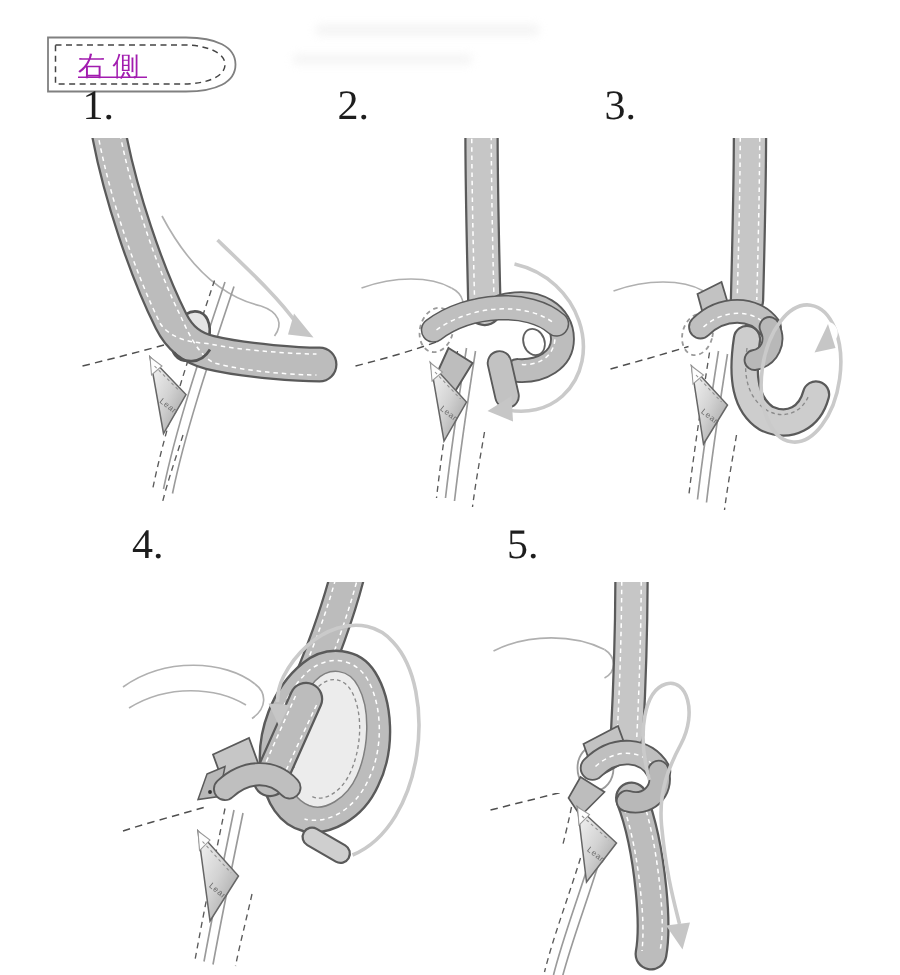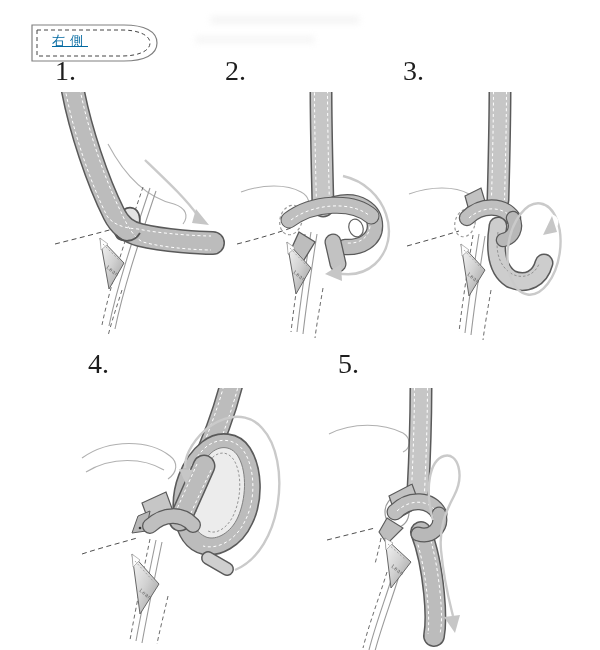--- a/index.html
+++ b/index.html
@@ -1,20 +1,20 @@
 <!DOCTYPE html>
 <html><head>
 <meta charset="utf-8">
 <style>
   html,body{margin:0;padding:0;background:#fff;}
   .canvas{position:relative;width:600px;height:650px;background:#fff;overflow:hidden;
           font-family:"Liberation Serif","DejaVu Serif",serif;}
   .strap-tab{position:absolute;left:30px;top:22px;width:130px;height:42px;}
-  .strap-tab .tab-label{position:absolute;left:22px;top:10px;font-size:13px;letter-spacing:5px;
-          color:#0369a1;white-space:nowrap;text-decoration:underline;}
+  .strap-tab .tab-label{position:absolute;left:22px;top:10px;font-size:18px;letter-spacing:5px;
+          color:#a21caf;white-space:nowrap;text-decoration:underline;}
   .step-num{position:absolute;font-size:28px;color:#1d1d1d;}
   .illus{position:absolute;}
   .ghost{position:absolute;background:#e9e9e9;filter:blur(3px);opacity:.45;border-radius:4px;}
   svg{display:block;}
   .bagline{stroke:#b0b0b0;stroke-width:1.1;fill:none;}
   .edge{stroke:#9a9a9a;stroke-width:1.1;fill:none;}
   .seamdash{stroke:#4f4f4f;stroke-width:1;stroke-dasharray:5 3.5;fill:none;}
   .edash{stroke:#5a5a5a;stroke-width:.9;stroke-dasharray:4 3;fill:none;}
   .u{stroke:#5a5a5a;fill:none;stroke-linecap:round;stroke-linejoin:round;}
   .s{fill:none;stroke-linecap:round;stroke-linejoin:round;}

